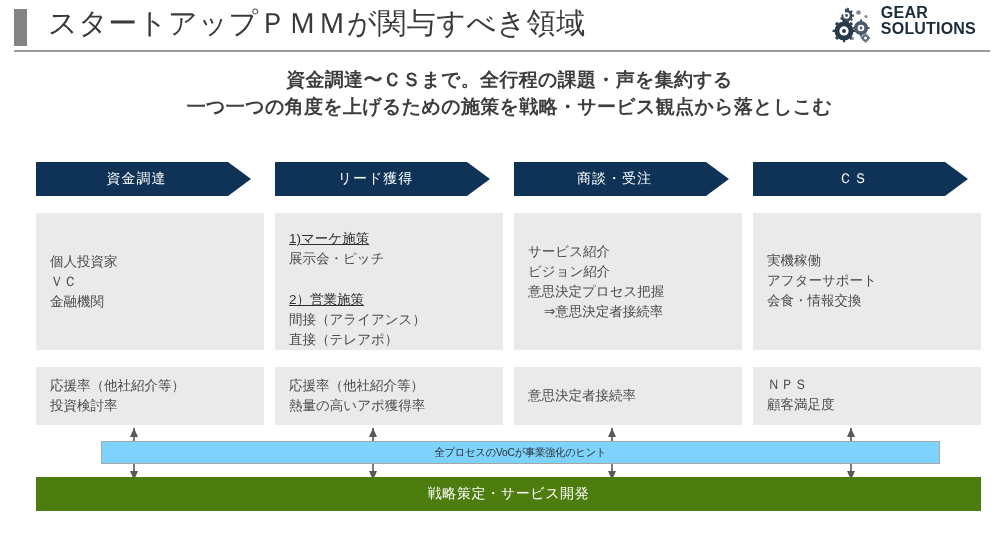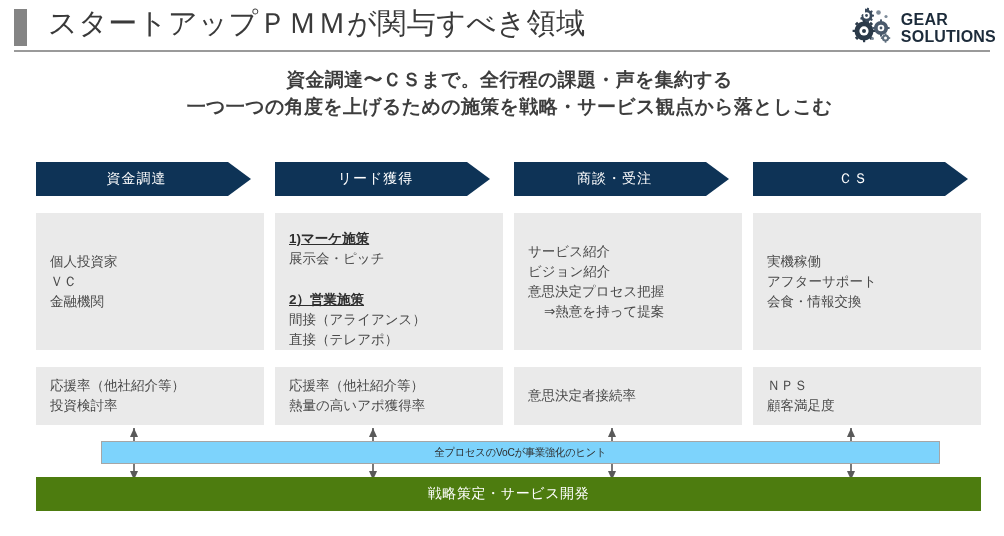--- a/index.html
+++ b/index.html
@@ -34,23 +34,23 @@
     left: 36px; top: 4px;
     font-size: 29px;
     font-weight: 400;
     letter-spacing: 0.5px;
     color: #3a3a3a;
     white-space: nowrap;
     margin-left: 12px;
   }
   .brand {
     position: absolute;
-    right: 8px; top: 5px;
-    display: flex;
-    align-items: flex-end;
+    right: 28px; top: 5px;
+    display: flex;
+    align-items: flex-start;
     gap: 7px;
   }
   .brand-mark {
     width: 42px; height: 40px;
     display: block;
   }
   .brand-text {
     display: flex;
     flex-direction: column;
     line-height: 1.02;
@@ -87,21 +87,21 @@
 
   
   .board {
     position: absolute;
     left: 0; top: 0;
     width: 852px; height: 536px;
   }
   .col-0 { left: 36px; }
   .col-1 { left: 275px; }
   .col-2 { left: 514px; }
-  .col-3 { left: 753px; }
+  .col-3 { left: 753px; font-family: Liberation Mono, monospace; }
 
   
   .chev {
     position: absolute;
     top: 162px;
     height: 34px;
     width: 215px;
   }
   .chev-body {
     position: absolute;
@@ -144,21 +144,21 @@
     justify-content: center;
   }
   .cell p {
     margin: 0;
     font-size: 13.5px;
     line-height: 20px;
     color: #4a4a4a;
     white-space: nowrap;
   }
   .cell p.head {
-    font-weight: bold;
+    font-weight: normal;
     text-decoration: underline;
     color: #2e2e2e;
     margin-top: 16px;
   }
   .cell p.indent { padding-left: 16px; }
   .cell p.gap { height: 13px; }
 
   
   .voc-box {
     position: absolute;
@@ -303,21 +303,21 @@
 
   <div class="chev col-2">
     <div class="chev-body">
       <span class="chev-label">商談・受注</span>
     </div>
   </div>
   <div class="cell cell-main col-2">
     <p>サービス紹介</p>
     <p>ビジョン紹介</p>
     <p>意思決定プロセス把握</p>
-    <p class="indent">⇒熱意を持って提案</p>
+    <p class="indent">⇒意思決定者接続率</p>
   </div>
   <div class="cell cell-kpi col-2">
     <p>意思決定者接続率</p>
   </div>
 
   <div class="chev col-3">
     <div class="chev-body">
       <span class="chev-label">ＣＳ</span>
     </div>
   </div>

